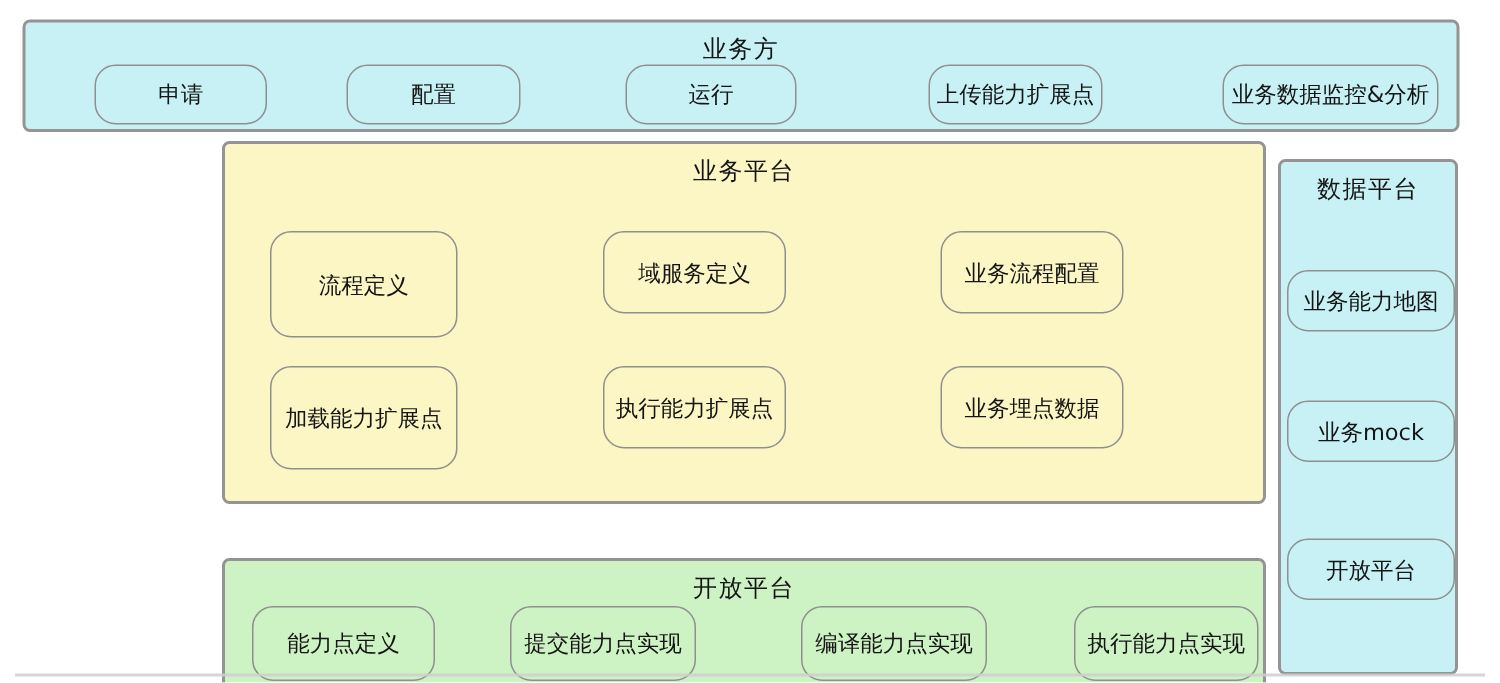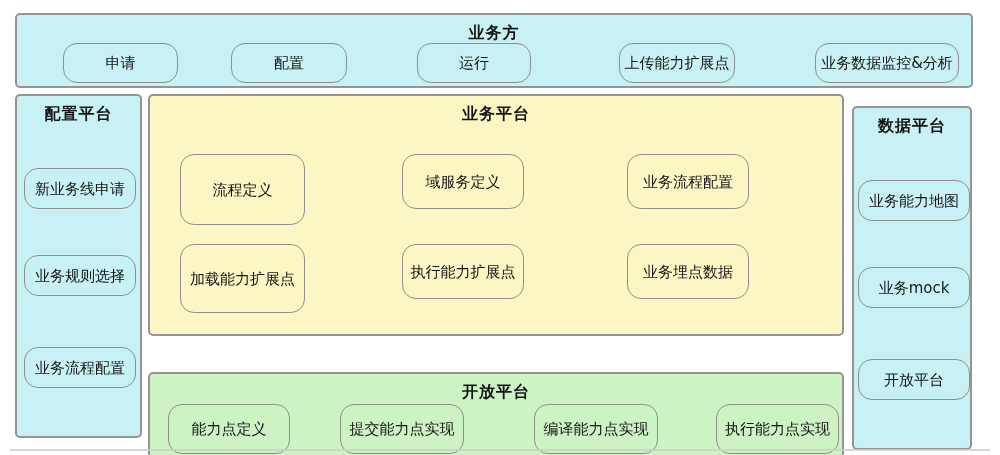--- a/index.html
+++ b/index.html
@@ -13,21 +13,21 @@
     overflow:hidden;
   }
   .panel{position:absolute;box-sizing:border-box;border:2px solid var(--panel_border);border-radius:5px;}
   .p-top   {left:15px; top:13px; width:958px;height:75px; background:var(--cyan);}
   .p-left  {left:15px; top:94px; width:127px;height:344px;background:var(--cyan);}
   .p-center{left:148px;top:94px; width:696px;height:242px;background:var(--yellow);}
   .p-bottom{left:148px;top:344px;width:696px;height:94px; background:var(--green);margin-top:28px;}
   .p-right {left:852px;top:94px; width:120px;height:344px;background:var(--cyan);margin-top:12px;}
   .panel-title{
     position:absolute;top:8px;left:0;right:0;text-align:center;
-    font-weight:700;font-size:16px;letter-spacing:1px;
+    font-weight:400;font-size:16px;letter-spacing:1px;
   }
   .node{
     position:absolute;box-sizing:border-box;border:1px solid var(--box_border);
     border-radius:14px;display:flex;align-items:center;justify-content:center;
     font-size:15px;text-align:center;line-height:1.2;padding:2px;
   }
   
   .n-t1{left:46px; top:28px;width:115px;height:40px}
   .n-t2{left:214px;top:28px;width:116px;height:40px}
   .n-t3{left:400px;top:28px;width:114px;height:40px}
@@ -62,26 +62,20 @@
 
   <div class="panel p-top">
     <div class="panel-title">业务方</div>
     <div class="node n-t1">申请</div>
     <div class="node n-t2">配置</div>
     <div class="node n-t3">运行</div>
     <div class="node n-t4">上传能力扩展点</div>
     <div class="node n-t5">业务数据监控&amp;分析</div>
   </div>
 
-  <div class="panel p-left">
-    <div class="panel-title">配置平台</div>
-    <div class="node n-l1">新业务线申请</div>
-    <div class="node n-l2">业务规则选择</div>
-    <div class="node n-l3">业务流程配置</div>
-  </div>
 
   <div class="panel p-center">
     <div class="panel-title">业务平台</div>
     <div class="node n-c1">流程定义</div>
     <div class="node n-c2">域服务定义</div>
     <div class="node n-c3">业务流程配置</div>
     <div class="node n-c4">加载能力扩展点</div>
     <div class="node n-c5">执行能力扩展点</div>
     <div class="node n-c6">业务埋点数据</div>
   </div>

